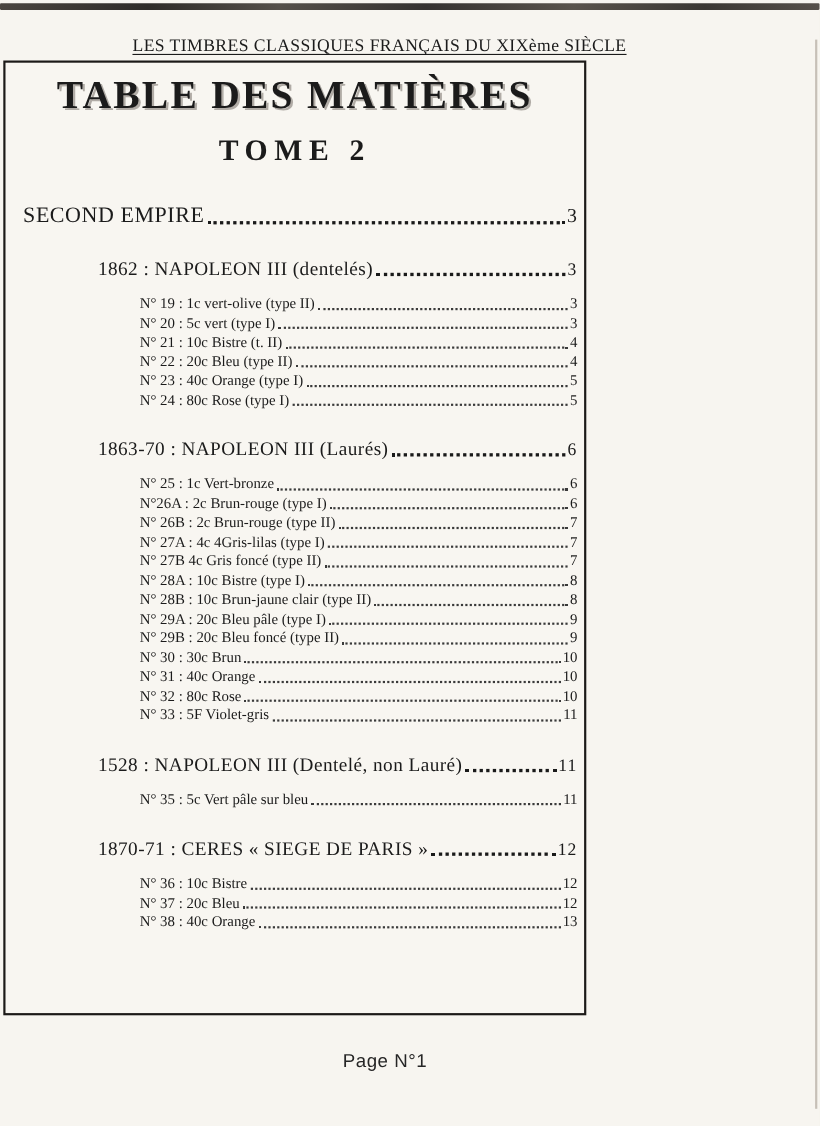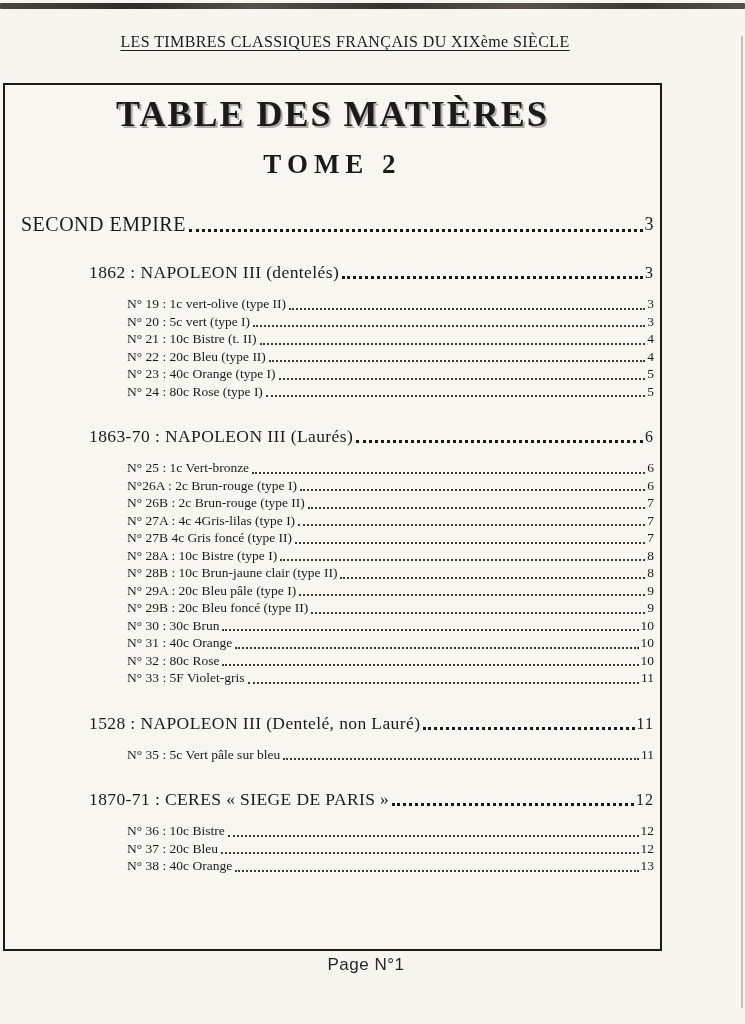--- a/index.html
+++ b/index.html
@@ -30,22 +30,22 @@
     background:#8a7a66; border-radius:50%;
   }
   .doc-header {
     position:absolute; top:33px; left:0; width:690px;
     text-align:center;
     font-size:16px; letter-spacing:0.4px;
     text-decoration:underline;
     text-underline-offset:3px;
   }
   .frame {
-    position:absolute; left:3px; top:83px;
-    width:659px; height:868px;
+    position:absolute; left:3px; top:55px;
+    width:530px; height:868px;
     border:2px solid #1c1a18;
     box-sizing:border-box;
     background:#f8f6f1;
   }
   .title-block { text-align:center; }
   .page-title {
     margin-top:8px;
     font-size:36px; font-weight:bold; letter-spacing:2px;
     text-shadow:2px 2px 0 rgba(70,62,55,0.40);
   }
@@ -80,21 +80,21 @@
   .row-heading .leader { border-bottom:3px dotted #1a1a1a; margin-bottom:4px; }
   .row-heading .pagenum { font-size:16px; letter-spacing:1px; }
   .toc-items { margin:12px 6px 0 122px; }
   .row-item { font-size:13.5px; line-height:17.5px; }
   .row-item .leader { border-bottom:2px dotted #3a3a3a; margin-bottom:3px; }
   .row-item .pagenum { font-size:13.5px; }
   .doc-footer {
     position:absolute; top:955px; left:0; width:700px;
     text-align:center;
     font-family:"Liberation Sans", sans-serif;
-    font-size:17px; color:#262626; letter-spacing:0.5px;padding-left:16px;
+    font-size:17px; color:#262626; letter-spacing:0.5px;
   }
 </style>
 </head>
 <body>
 
 <div class="page">
 
   <div class="scan-band"></div>
   <div class="scan-edge-right"></div>
   <div class="scan-speck"></div>

